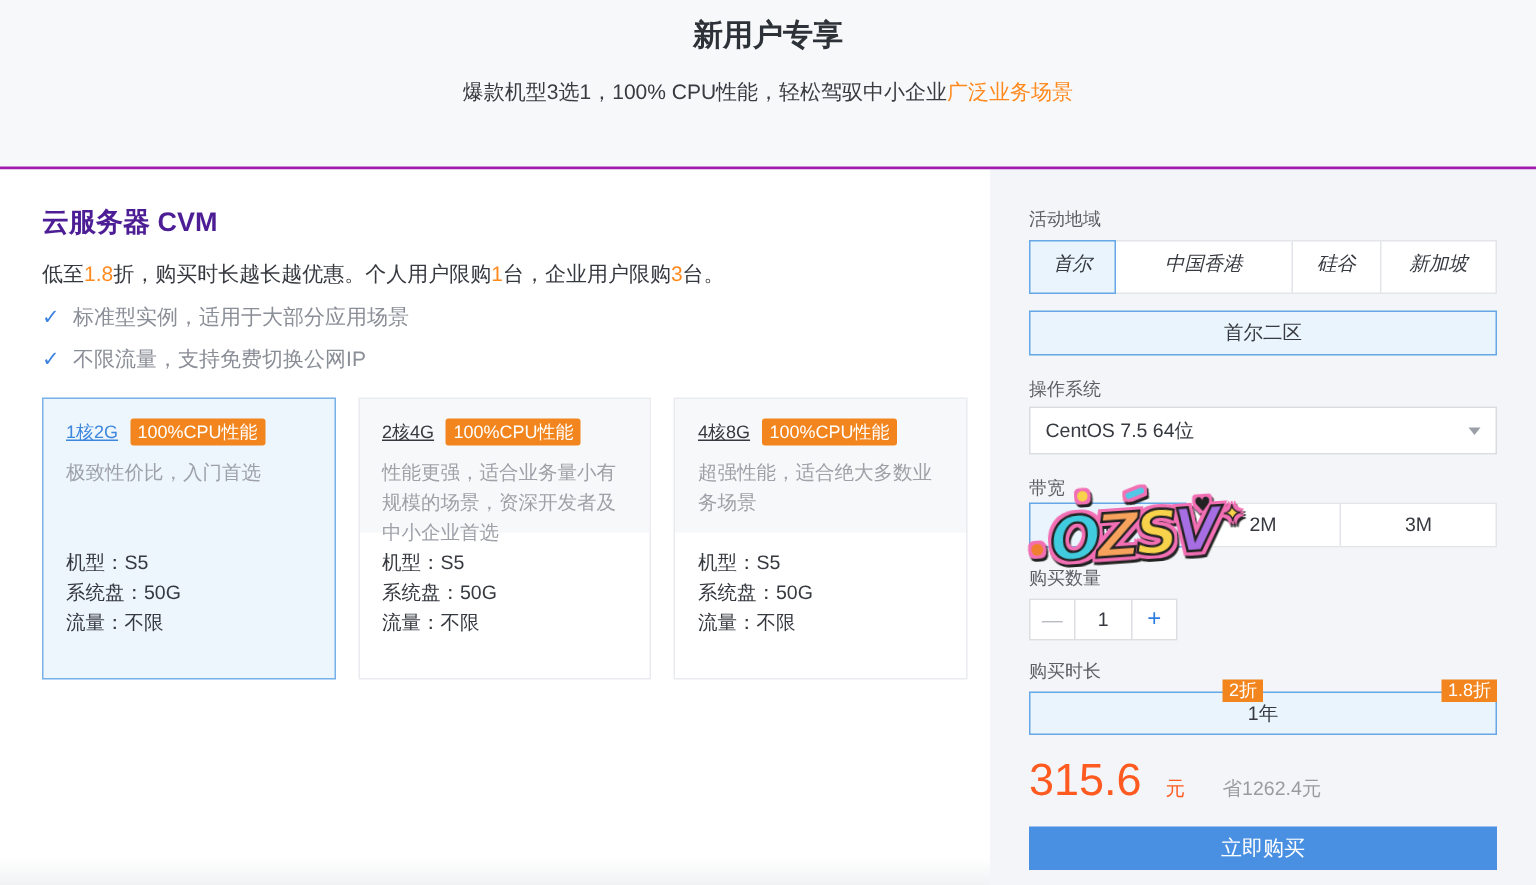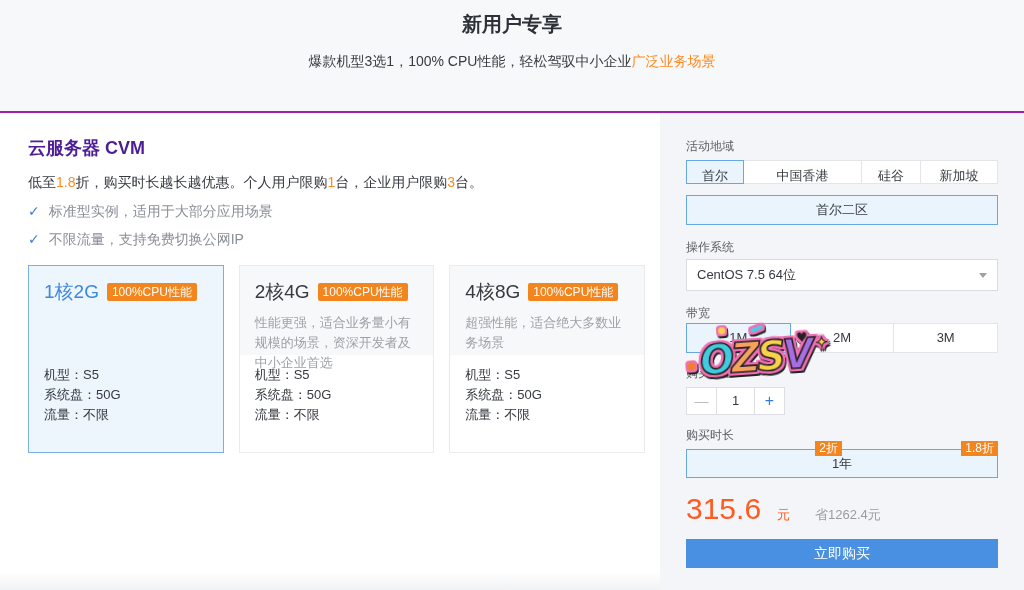--- a/index.html
+++ b/index.html
@@ -34,42 +34,42 @@
   
   .cards { display:flex; margin-top:18px; }
   .card {
     width:196px; height:188px; border:1px solid #e9ebef; background:#ffffff;
     margin-right:15px; cursor:pointer;
   }
   .card-top { height:89px; background:#f7f8f9; padding:13px 15px 0 15px; }
   .card.selected { background:#edf5fd; border-color:#78b1e8; }
   .card.selected .card-top { background:transparent; }
   .card-title-row { display:flex; align-items:center; }
-  .card-title { font-size:19px; font-weight:500; color:#36393f; }
+  .card-title { font-size:12px; font-weight:500; color:#36393f;text-decoration:underline; }
   .card.selected .card-title { color:#3d87dc; }
   .badge {
     display:inline-block; background:#f2851d; color:#ffffff; font-size:12px;
     line-height:18px; padding:0 5px; border-radius:2px; margin-left:8px;
   }
   .card-desc { margin-top:8px; font-size:13px; color:#9ea1a8; line-height:20px; }
   .card-specs { padding:10px 15px; font-size:13px; color:#36393f; line-height:20px; font-weight:500; }
 
   
   .right { flex:1; background:#f3f5f8; padding:27px 26px 0 26px; }
   .label { font-size:12px; color:#5c6066; line-height:12px; }
   .mt16 { margin-top:16px; } .mt14 { margin-top:14px; }
 
   .opt-row { display:flex; margin-top:8px; position:relative; }
   .opt {
     height:30px; line-height:28px; text-align:center; background:#ffffff;
     border:1px solid #e3e5e9; font-size:13px; color:#36393f; cursor:pointer;
   }
   .opt + .opt { margin-left:-1px; }
   .opt.selected { background:#eaf4fd; border-color:#66a7e5; position:relative; z-index:1; }
-  .region-row .opt { height:24px; line-height:30px; }
+  .region-row .opt { height:36px; line-height:30px;font-style:italic; }
   .w1 { width:58px; } .w2 { flex:1; } .w3 { width:60px; } .w4 { width:78px; }
   .flex1 { flex:1; }
 
   .zone-btn {
     margin-top:11px; height:30px; line-height:28px; text-align:center;
     background:#eaf4fd; border:1px solid #66a7e5; font-size:13px; color:#36393f; cursor:pointer;
   }
 
   .select {
     margin-top:6px; height:30px; background:#ffffff; border:1px solid #dadce2;
@@ -155,20 +155,21 @@
       <span class="check">✓</span><span>不限流量，支持免费切换公网IP</span>
     </div>
 
     <div class="cards">
       <div class="card selected">
         <div class="card-top">
           <div class="card-title-row">
             <span class="card-title">1核2G</span>
             <span class="badge">100%CPU性能</span>
           </div>
+          <p class="card-desc">极致性价比，入门首选</p>
         </div>
         <div class="card-specs">
           <div>机型：S5</div>
           <div>系统盘：50G</div>
           <div>流量：不限</div>
         </div>
       </div>
 
       <div class="card">
         <div class="card-top">

